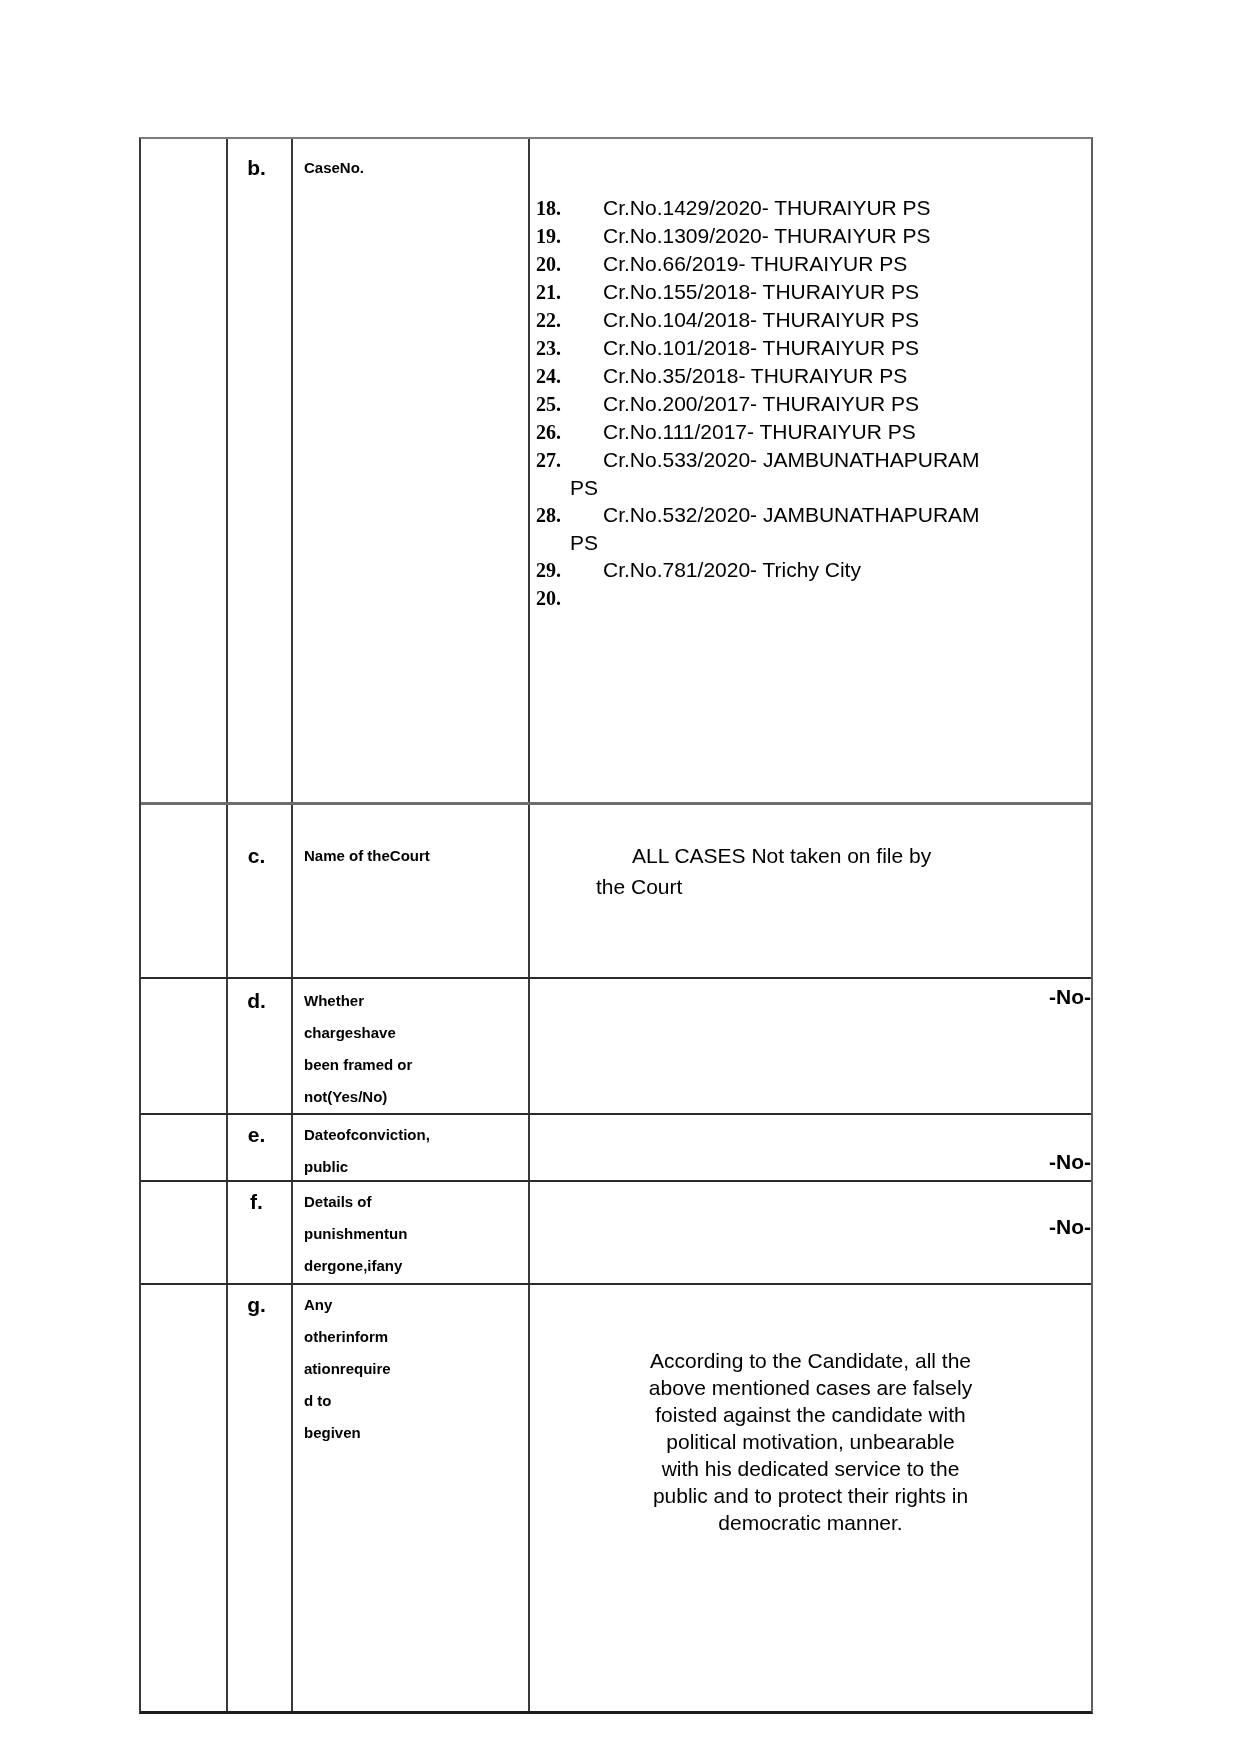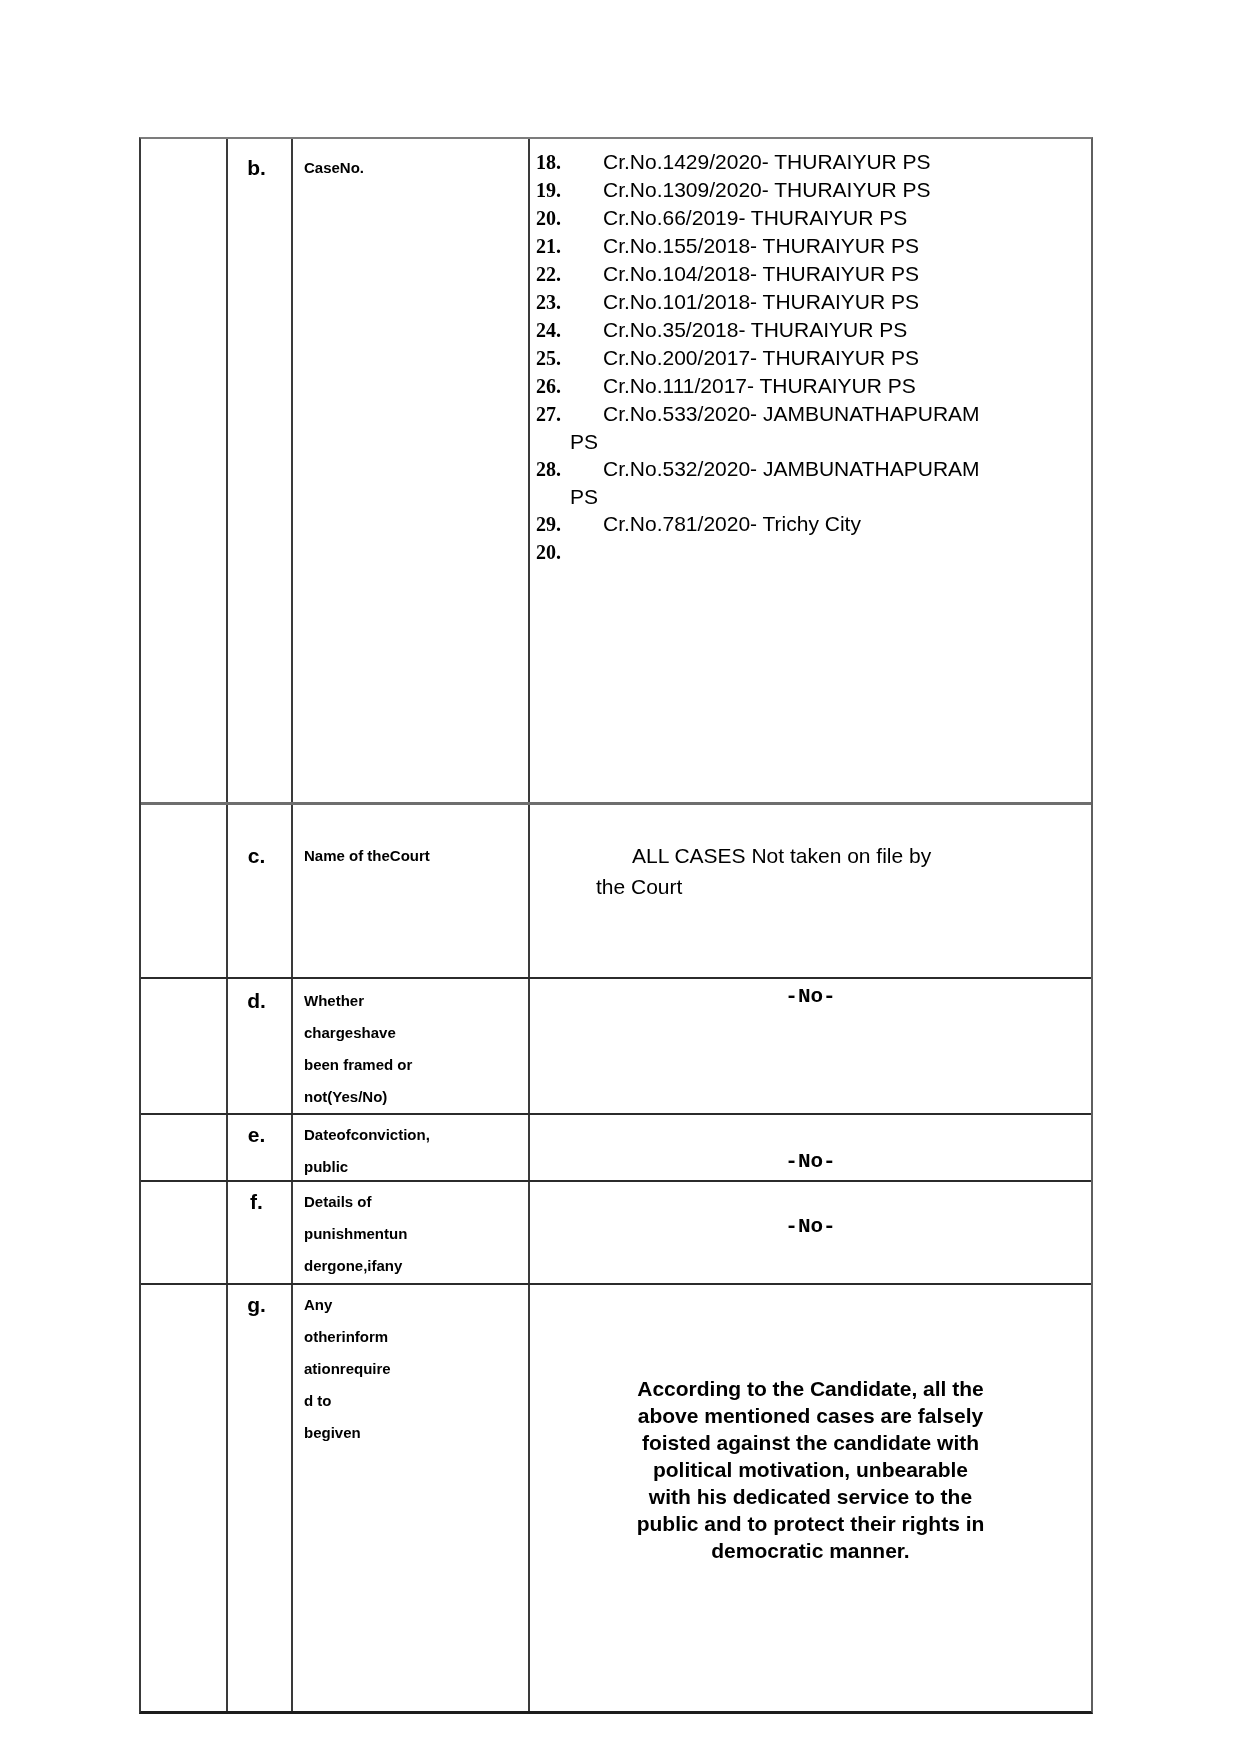--- a/index.html
+++ b/index.html
@@ -41,46 +41,46 @@
   .c4 { font-size:21px; }
 
   .row-b .c2, .row-b .c3 { padding-top:13px; }
   .row-c .c2, .row-c .c3 { padding-top:35px; }
   .row-d .c2, .row-d .c3 { padding-top:6px; }
   .row-e .c2, .row-e .c3 { padding-top:4px; }
   .row-f .c2, .row-f .c3 { padding-top:4px; }
   .row-g .c2, .row-g .c3 { padding-top:4px; }
 
   
-  .row-b .c4 { padding-top:9px; padding-right:14px; }
+  .row-b .c4 { padding-top:9px; padding-right:14px;margin-top:46px; }
   .case-item {
     margin-left:40px; text-indent:-34px;
     line-height:27px; font-size:21px;
   }
   .case-num {
     display:inline-block; width:67px; text-indent:0;
     font-family:"Liberation Serif", serif; font-weight:bold; font-size:20px;
   }
   .case-text { white-space:pre-line; }
 
   
   .value-c {
     padding-top:35px; padding-left:66px; padding-right:14px;
     text-indent:36px; white-space:pre-line; line-height:31px;
   }
 
   
-  .value-no { text-align:center; font-weight:bold;font-family:Liberation Mono, monospace; }
+  .value-no { text-align:right; font-weight:bold; }
   .row-d .value-no { padding-top:6px; }
   .row-e .value-no { padding-top:35px; }
   .row-f .value-no { padding-top:33px; }
 
   
   .value-g {
-    padding-top:90px; text-align:center; font-weight:bold;
+    padding-top:62px; text-align:center; font-weight:normal;
     line-height:27px; white-space:pre-line;
   }
 </style>
 </head>
 <body>
 
 <div class="page">
   <div class="affidavit-table">
 
     <div class="trow row-b">

